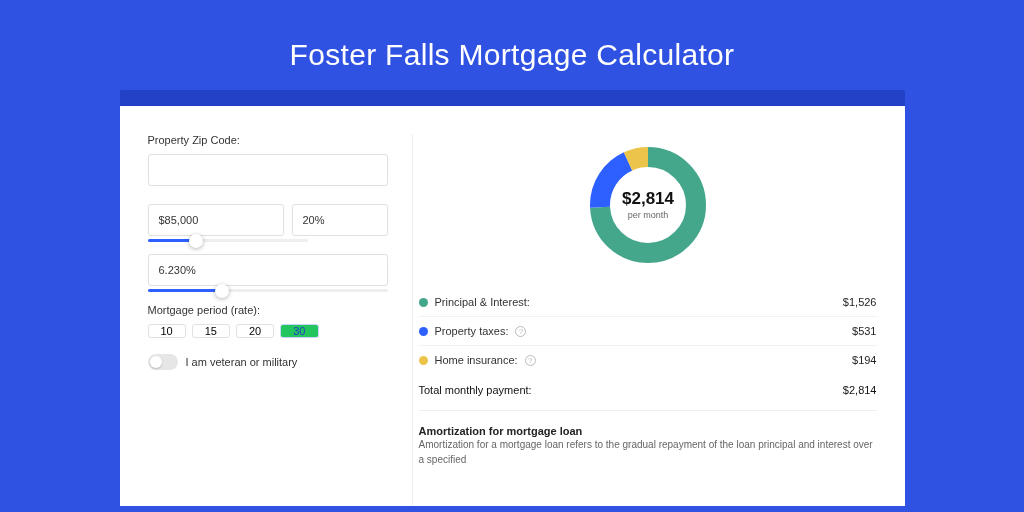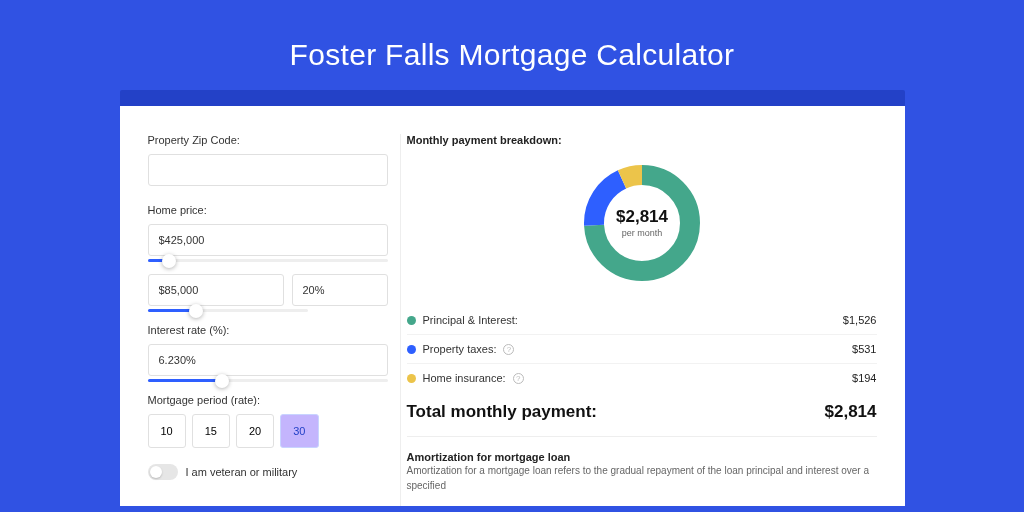--- a/index.html
+++ b/index.html
@@ -1,46 +1,46 @@
 <!DOCTYPE html>
 <html><head>
 <meta charset="utf-8">
 <style>
   *{box-sizing:border-box;margin:0;padding:0;font-family:Arial,Helvetica,sans-serif}
   body{background:#3052e3;width:1024px;height:512px;overflow:hidden}
   .hdr{padding:38px 0 18px;text-align:center}
   .hdr h1{color:#fff;font-size:30px;font-weight:400;letter-spacing:.3px}
   .bar{height:16px;background:#2341c7;width:785px;margin:0 auto;border-radius:2px 2px 0 0}
-  .card{width:785px;margin:0 auto;background:#fff;padding:28px 28px 0;display:flex;gap:12px;height:400px;overflow:hidden}
+  .card{width:785px;margin:0 auto;background:#fff;padding:28px 28px 0;display:flex;gap:24px;height:400px;overflow:hidden}
   .left{width:240px;flex-shrink:0}
   .lbl{font-size:11px;color:#333;margin-bottom:8px;display:block}
   .inp{width:100%;height:32px;border:1px solid #e0e0e0;border-radius:3px;background:#fff;padding:0 10px;font-size:11px;color:#333}
   .fld{margin-bottom:18px;position:relative}
   .slider-track{position:absolute;left:0;right:0;bottom:-6px;height:3px;background:#eee;border-radius:2px}
   .slider-fill{position:absolute;height:100%;left:0;background:#2e5fff;border-radius:2px}
   .slider-thumb{position:absolute;top:50%;transform:translate(-50%,-50%);width:14px;height:14px;border-radius:50%;background:#fff;box-shadow:0 1px 4px rgba(0,0,0,.3)}
   .row2{display:flex;gap:8px}
   .row2 .inp:first-child{flex:1}
   .row2 .inp:last-child{width:96px}
   .pills{display:flex;gap:6px}
-  .pill{padding:10px 12px;border:1px solid #e0e0e0;border-radius:3px;font-size:11px;cursor:pointer;background:#fff}
-  .pill.active{background:#c4b5fd;border-color:#c8d4ff;color:#2341c7;font-weight:400}
+  .pill{padding:0 12px;border:1px solid #e0e0e0;border-radius:3px;font-size:11px;cursor:pointer;background:#fff}
+  .pill.active{background:#22c55e;border-color:#c8d4ff;color:#2341c7;font-weight:400}
   .tog-row{display:flex;align-items:center;gap:8px;margin-top:16px}
   .tog{width:30px;height:16px;border-radius:10px;background:#e6e6e6;position:relative}
   .tog::after{content:"";position:absolute;width:12px;height:12px;border-radius:50%;background:#fff;top:2px;left:2px;box-shadow:0 1px 2px rgba(0,0,0,.2)}
   .right{flex:1;border-left:1px solid #eee;padding-left:6px}
   .sect-hdr{font-size:11px;font-weight:700;color:#222;margin-bottom:12px}
   .donut-wrap{display:flex;justify-content:center;margin:6px 0 18px}
   .legend-row{display:flex;justify-content:space-between;padding:8px 0;border-bottom:1px solid #f2f2f2;font-size:11px}
   .legend-row:last-child{border-bottom:none}
   .legend-l{display:flex;align-items:center;gap:7px;color:#333}
   .dot{width:9px;height:9px;border-radius:50%;display:inline-block}
   .help{width:11px;height:11px;border-radius:50%;border:1px solid #bbb;color:#bbb;font-size:8px;display:inline-flex;align-items:center;justify-content:center}
   .legend-v{color:#222}
-  .total-row{display:flex;justify-content:space-between;font-size:17px;font-weight:700;padding:10px 0 14px;color:#111}
+  .total-row{display:flex;justify-content:space-between;font-size:11px;font-weight:400;padding:10px 0 14px;color:#111}
   .amort{border-top:1px solid #eee;padding-top:14px}
   .amort .sect-hdr{margin-bottom:0}
   .amort-p{font-size:10px;color:#666;line-height:1.5}
   svg text{font-family:Arial}
 </style>
 </head>
 <body>
 
 <div class="hdr">
   <h1>Foster Falls Mortgage Calculator</h1>
@@ -49,42 +49,33 @@
 
 <div class="card">
 
   <div class="left">
 
     <div class="fld">
       <label class="lbl">Property Zip Code:</label>
       <input class="inp" value="" style="">
     </div>
 
-    <div class="fld">
-      <label class="lbl">Home price:</label>
-      <input class="inp" value="$425,000" style="">
-      <div class="slider-track">
-        <div class="slider-fill" style="width:9%"></div>
-        <div class="slider-thumb" style="left:9%"></div>
-      </div>
-    </div>
 
     <div class="fld">
       <div class="row2">
         <input class="inp" value="$85,000" style="">
         <input class="inp" value="20%" style="">
       </div>
       <div class="slider-track" style="right:80px">
         <div class="slider-fill" style="width:30%"></div>
         <div class="slider-thumb" style="left:30%"></div>
       </div>
     </div>
 
     <div class="fld">
-      <label class="lbl">Interest rate (%):</label>
       <input class="inp" value="6.230%" style="">
       <div class="slider-track">
         <div class="slider-fill" style="width:31%"></div>
         <div class="slider-thumb" style="left:31%"></div>
       </div>
     </div>
 
     <div class="fld" style="margin-bottom:10px">
       <label class="lbl">Mortgage period (rate):</label>
       <div class="pills">
@@ -96,21 +87,20 @@
     </div>
 
     <div class="tog-row">
       <div class="tog"></div>
       <span style="font-size:11px;color:#333">I am veteran or military</span>
     </div>
 
   </div>
 
   <div class="right">
-    <div class="sect-hdr">Monthly payment breakdown:</div>
 
     <div class="donut-wrap">
       <svg width="130" height="130" viewBox="0 0 130 130">
         <g transform="translate(65,65)">
 
           <circle r="48" fill="none" stroke="#44a78b" stroke-width="20" stroke-dasharray="223.6 77.9" stroke-dashoffset="0" transform="rotate(-90)"></circle>
           <circle r="48" fill="none" stroke="#2e5fff" stroke-width="20" stroke-dasharray="56.9 244.6" stroke-dashoffset="-223.6" transform="rotate(-90)"></circle>
           <circle r="48" fill="none" stroke="#ecc44a" stroke-width="20" stroke-dasharray="21 280.5" stroke-dashoffset="-280.5" transform="rotate(-90)"></circle>
           <text text-anchor="middle" y="-1" font-size="17" font-weight="700" fill="#111">$2,814</text>
           <text text-anchor="middle" y="13" font-size="9" fill="#666">per month</text>

